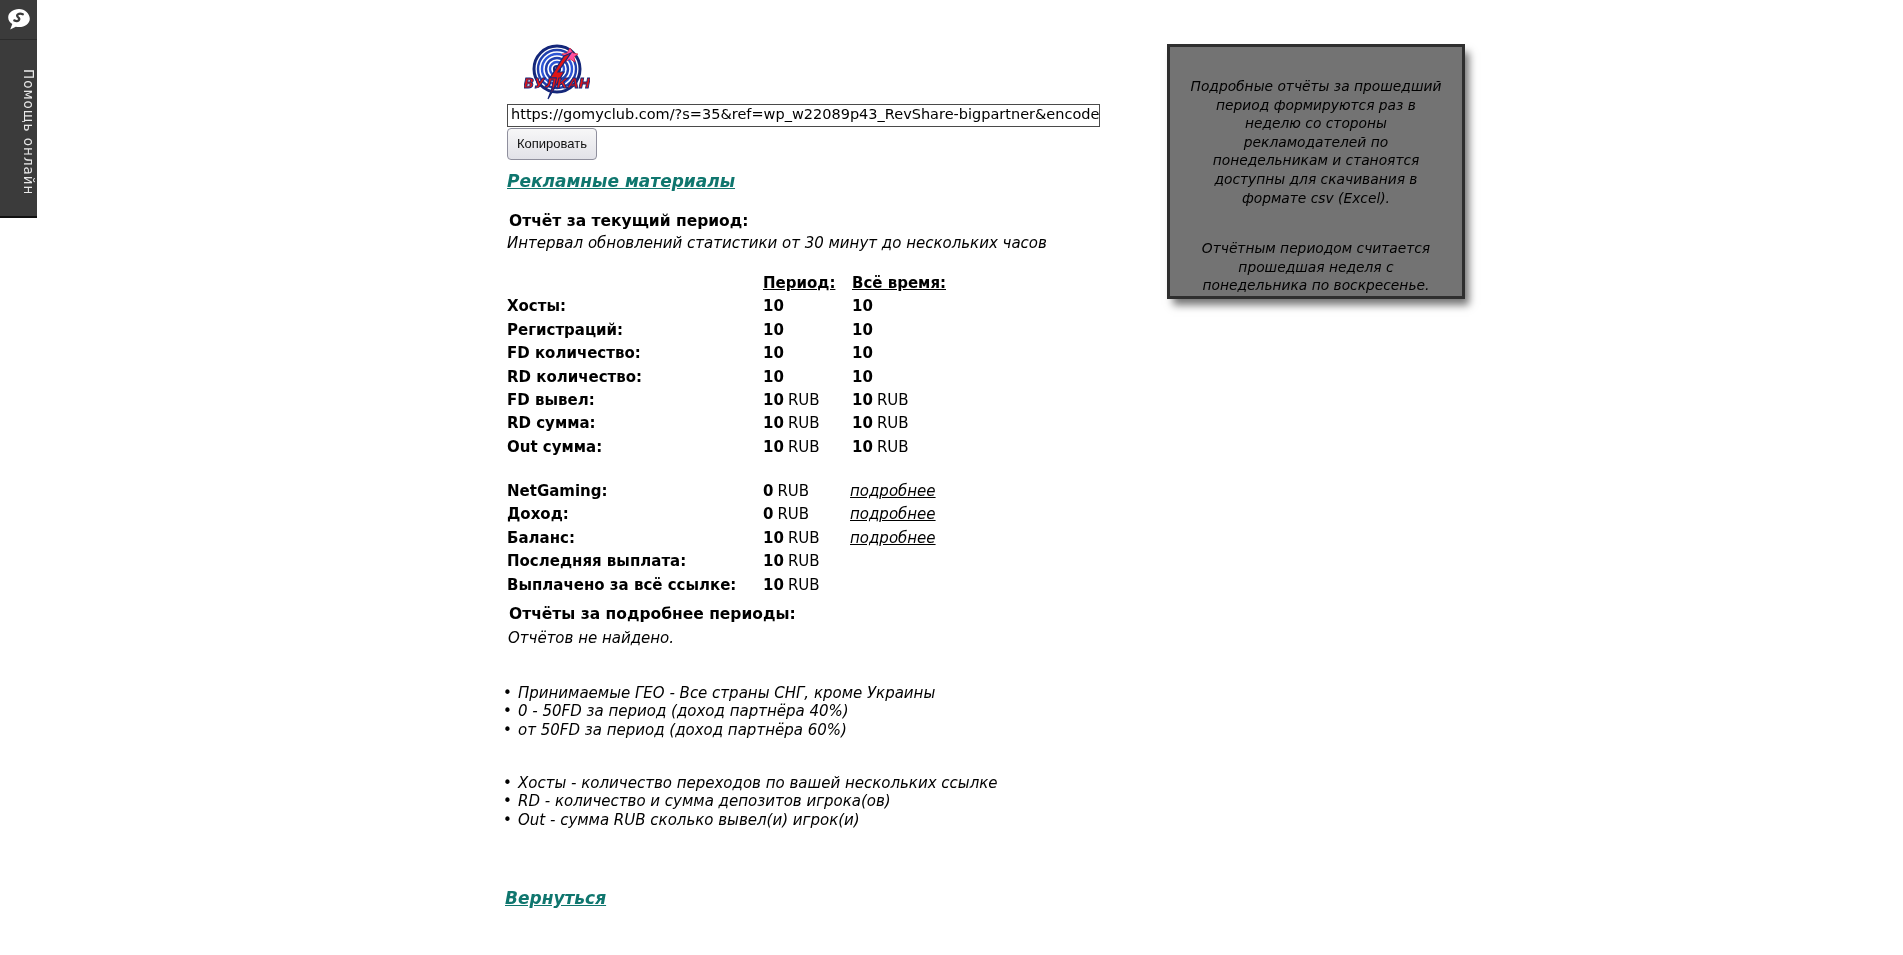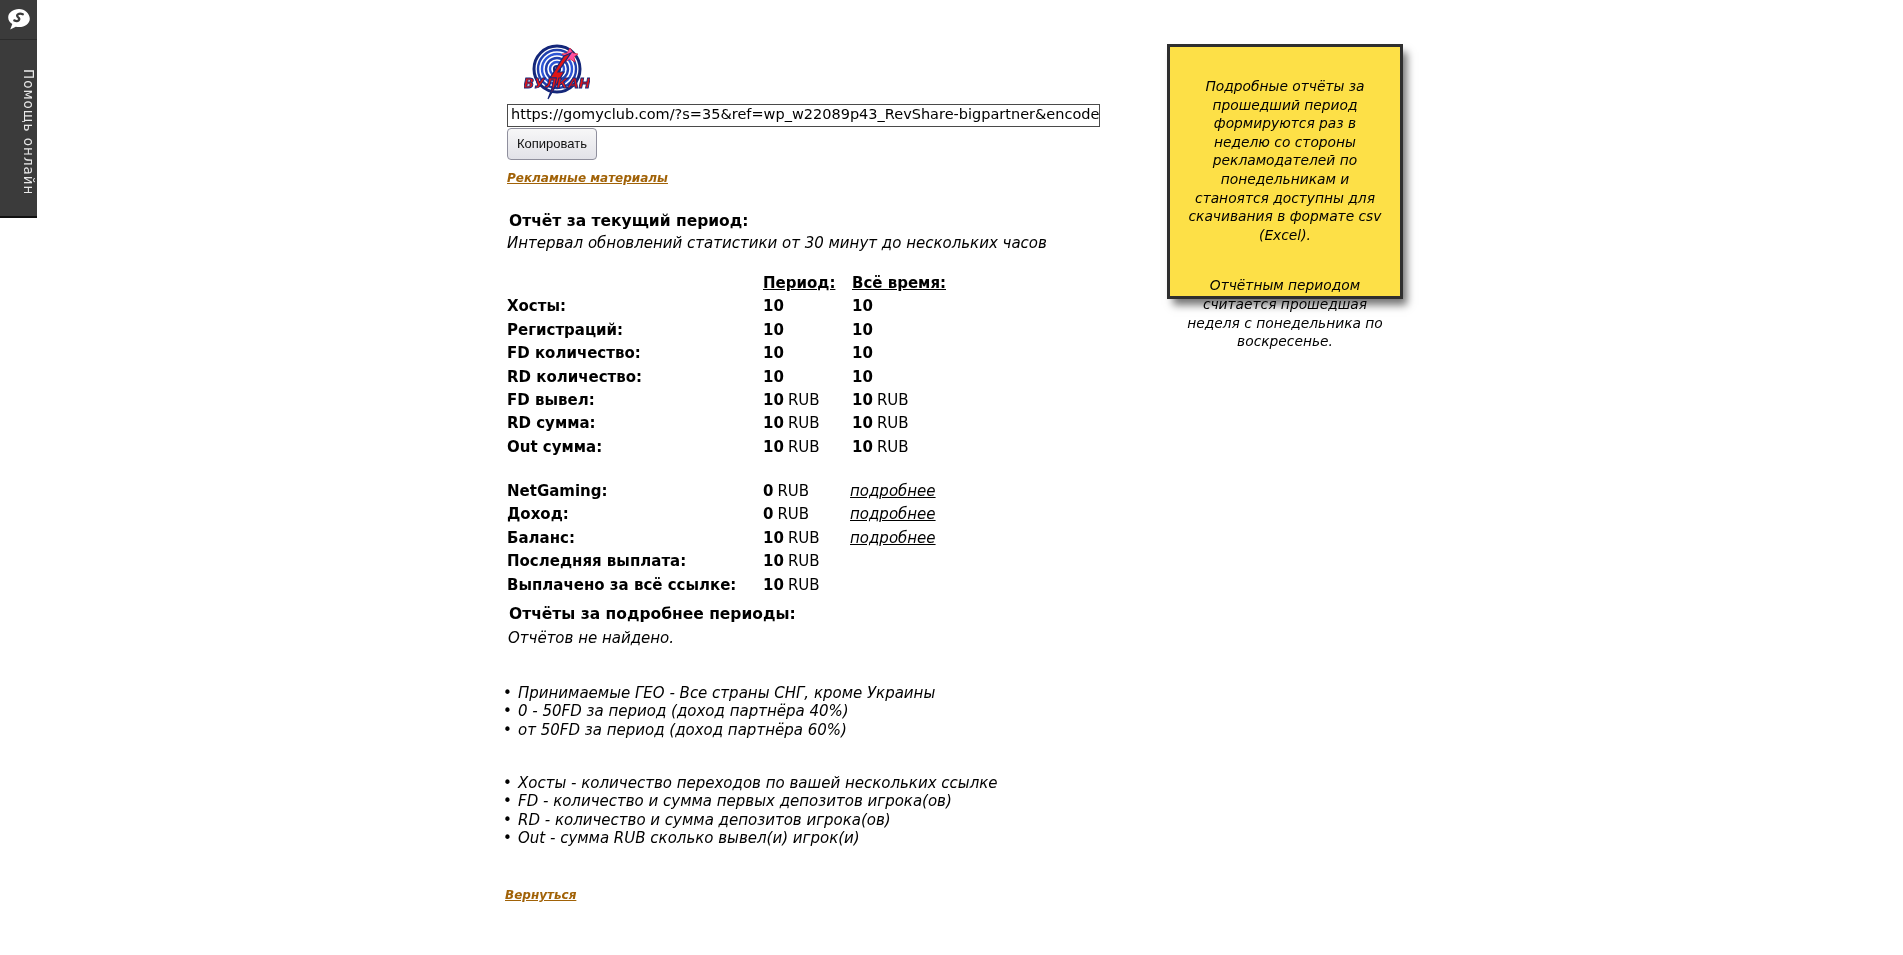--- a/index.html
+++ b/index.html
@@ -19,22 +19,22 @@
   
   .logo { position:absolute; left:524px; top:44px; }
   .url-input { position:absolute; left:507px; top:104px; width:593px; height:23px;
                border:1px solid #4a4a4a; background:#fff; font-family:"DejaVu Sans",sans-serif;
                font-size:14.5px; padding:1px 3px; color:#000; white-space:nowrap; overflow:hidden; }
   .copy-btn { position:absolute; left:507px; top:128px; height:32px; padding:1px 9px 2px;
               font-family:"Liberation Sans",sans-serif; font-size:13px; color:#111;
               background:linear-gradient(#f7f7f7,#e2e2e8); border:1px solid #8f8f9d;
               border-radius:4px; cursor:pointer; }
 
-  .red-link { color:#a16207; font-style:italic; font-weight:bold; text-decoration:underline;
-              font-size:12px; cursor:pointer; display:inline-block; }
+  .red-link { color:#0f766e; font-style:italic; font-weight:bold; text-decoration:underline;
+              font-size:17px; cursor:pointer; display:inline-block; }
   .materials-link { position:absolute; left:507px; top:171px; }
   .back-link { position:absolute; left:505px; top:888px; }
 
   .sec-heading { font-weight:bold; font-size:15.5px; }
   .report-heading { position:absolute; left:509px; top:212px; }
   .report-note { position:absolute; left:507px; top:234px; font-style:italic; font-size:15px; }
 
   .stats-grid { position:absolute; left:507px; top:272px;
                 display:grid; grid-template-columns:256px 89px auto; grid-auto-rows:23.4px;
                 font-size:15px; line-height:23.4px; }
@@ -52,22 +52,22 @@
   .past-heading { position:absolute; left:509px; top:605px; }
   .past-empty { position:absolute; left:508px; top:629px; font-style:italic; font-size:15px; }
 
   ul.notes { position:absolute; left:503px; list-style:none; font-style:italic; font-size:15px; }
   ul.notes li { line-height:18.3px; padding-left:15px; position:relative; }
   ul.notes li::before { content:"•"; position:absolute; left:0; top:0; font-style:normal; }
   .terms-list { top:684px; }
   .glossary-list { top:774px; }
 
   
-  .info-box { position:absolute; left:1167px; top:44px; width:236px; height:255px;
-              background:#fde047; border:3px solid #2e2e2e; padding:30px 16px 0;
+  .info-box { position:absolute; left:1167px; top:44px; width:298px; height:255px;
+              background:#737373; border:3px solid #2e2e2e; padding:30px 16px 0;
               box-shadow:5px 7px 8px -1px rgba(0,0,0,0.55);
               text-align:center; font-style:italic; font-size:13.8px; line-height:18.6px; }
   .info-box p + p { margin-top:32px; }
 </style>
 </head>
 <body>
 
 <div class="help-tab">
   <div class="help-icon-box">
     <svg width="24" height="23" viewBox="0 0 24 23">
@@ -161,21 +161,20 @@
 <div class="past-empty">Отчётов не найдено.</div>
 
 <ul class="notes terms-list">
   <li>Принимаемые ГЕО - Все страны СНГ, кроме Украины</li>
   <li>0 - 50FD за период (доход партнёра 40%)</li>
   <li>от 50FD за период (доход партнёра 60%)</li>
 </ul>
 
 <ul class="notes glossary-list">
   <li>Хосты - количество переходов по вашей нескольких ссылке</li>
-  <li>FD - количество и сумма первых депозитов игрока(ов)</li>
   <li>RD - количество и сумма депозитов игрока(ов)</li>
   <li>Out - сумма RUB сколько вывел(и) игрок(и)</li>
 </ul>
 
 <a class="red-link back-link">Вернуться</a>
 
 <div class="info-box">
   <p>Подробные отчёты за прошедший период формируются раз в неделю со стороны рекламодателей по понедельникам и станоятся доступны для скачивания в формате csv (Excel).</p>
   <p>Отчётным периодом считается прошедшая неделя с понедельника по воскресенье.</p>
 </div>

